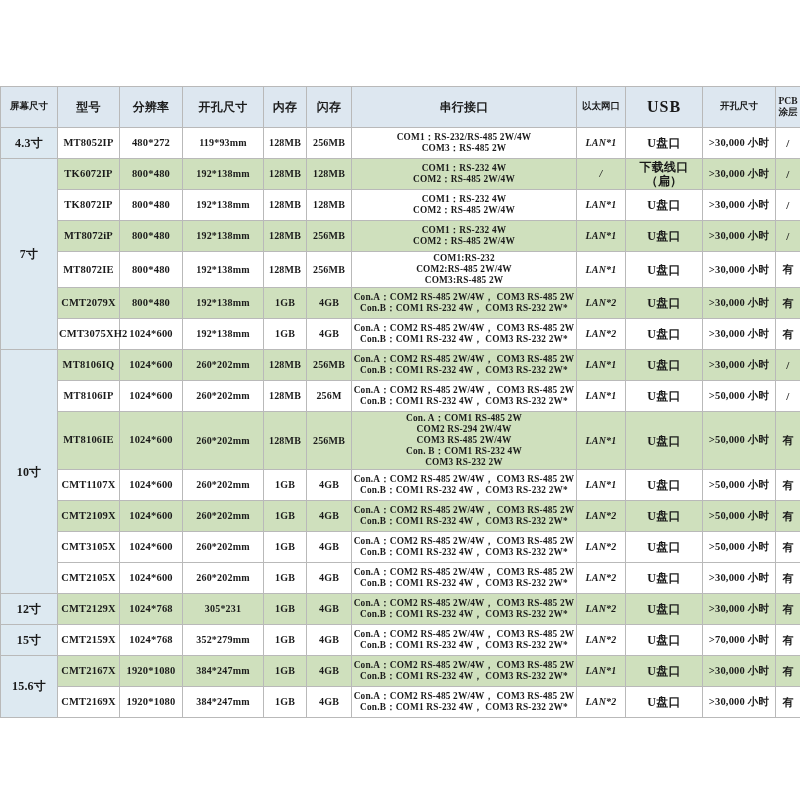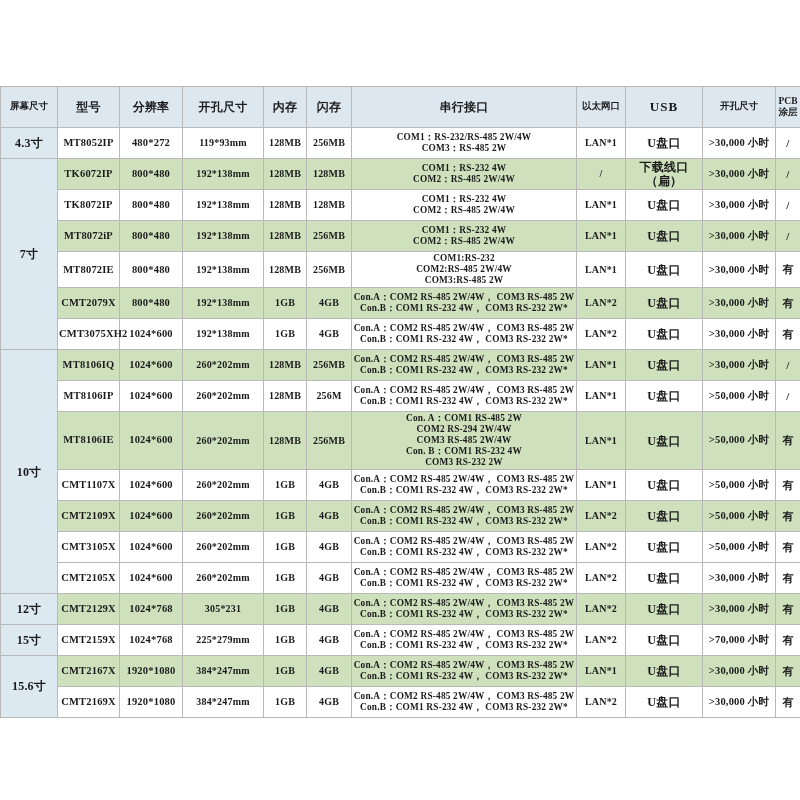--- a/index.html
+++ b/index.html
@@ -48,42 +48,42 @@
     height: 38px;
     font-family: "Liberation Sans", "DejaVu Sans", sans-serif;
     font-weight: bold;
     letter-spacing: 0.5px;
   }
   thead th.hdr-small {
     font-size: 9.5px;
     letter-spacing: 0px;
   }
   thead th.hdr-usb {
-    font-size: 13px;
+    font-size: 16px;
     letter-spacing: 1px;
   }
   
   td.size-cell {
     background: #dde9f1;
     font-size: 12px;
     font-family: "Liberation Sans", "DejaVu Sans", sans-serif;
     font-weight: bold;
     letter-spacing: 0.5px;
   }
   
   tbody td {
     font-size: 10px;
     height: 28px;
   }
   td.model { font-size: 10.5px; letter-spacing: 0.6px; }
   td.res   { font-size: 10.5px; letter-spacing: 0.4px; }
   td.cut   { font-size: 10px;   letter-spacing: 0.2px; margin-top: 6px; }
   td.mem, td.flash { font-size: 10px; letter-spacing: 0.3px; margin-left: 40px; }
   td.serial { font-size: 9.3px; letter-spacing: 0.15px; line-height: 1.45; }
-  td.lan   { font-size: 10px; letter-spacing: 0.4px; }
+  td.lan   { font-size: 10px; letter-spacing: 0.4px; font-style: italic; }
   td.usb-cn { font-size: 12px; font-family: "Liberation Sans","DejaVu Sans",sans-serif; }
   td.life  { font-size: 10.5px; letter-spacing: 0.2px; }
   td.pcb   { font-size: 11px; }
   tr.green > td { background: #cfe0bd; }
   tr.white > td { background: #ffffff; }
   tr.green > td.size-cell, tr.white > td.size-cell { background: #dde9f1; }
   .cn { font-family: "Liberation Sans", "DejaVu Sans", sans-serif; }
 </style>
 </head>
 <body>
@@ -353,21 +353,21 @@
             </td>
             <td class="lan">LAN*2</td>
             <td class="usb-cn">U盘口</td>
             <td class="life">&gt;30,000 小时</td>
             <td class="pcb">有</td>
           </tr>
           <tr class="white">
             <td class="size-cell cn" rowspan="1">15寸</td>
             <td class="model">CMT2159X</td>
             <td class="res">1024*768</td>
-            <td class="cut">225*279mm</td>
+            <td class="cut">352*279mm</td>
             <td class="mem">1GB</td>
             <td class="flash">4GB</td>
             <td class="serial">
               <div>Con.A：COM2 RS-485 2W/4W， COM3 RS-485 2W</div>
               <div>Con.B：COM1 RS-232 4W， COM3 RS-232 2W*</div>
             </td>
             <td class="lan">LAN*2</td>
             <td class="usb-cn">U盘口</td>
             <td class="life">&gt;70,000 小时</td>
             <td class="pcb">有</td>

